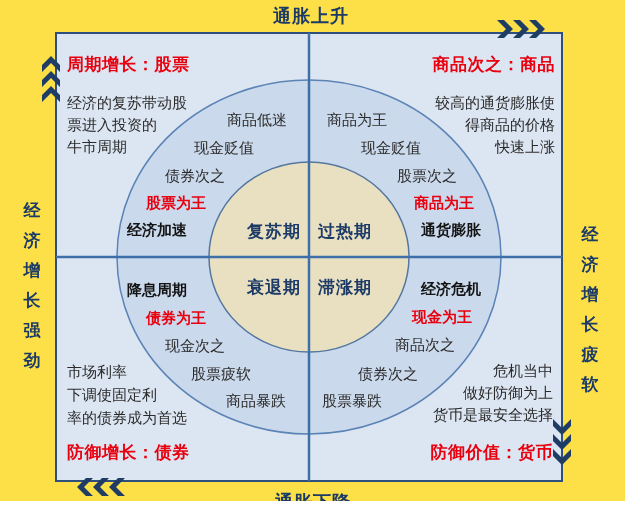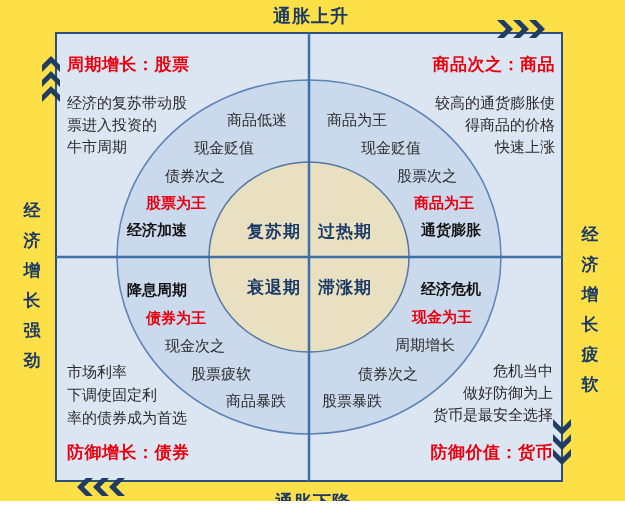--- a/index.html
+++ b/index.html
@@ -91,21 +91,21 @@
   <div class="t ritem" style="left:165px; top:337px;">现金次之</div>
   <div class="t ritem" style="left:191px; top:365px;">股票疲软</div>
   <div class="t ritem" style="left:226px; top:392px;">商品暴跌</div>
   <div class="t desc bl" style="left:67px; top:361px;">市场利率
 下调使固定利
 率的债券成为首选</div>
   <div class="t qtitle" style="left:67px; top:441px;">防御增长：债券</div>
 
   <div class="t state" style="left:421px; top:280px;">经济危机</div>
   <div class="t king" style="left:412px; top:308px;">现金为王</div>
-  <div class="t ritem" style="left:395px; top:336px;">周期增长</div>
+  <div class="t ritem" style="left:395px; top:336px;">商品次之</div>
   <div class="t ritem" style="left:358px; top:365px;">债券次之</div>
   <div class="t ritem" style="left:322px; top:392px;">股票暴跌</div>
   <div class="t desc alr" style="right:72px; top:360px;">危机当中
 做好防御为上
 货币是最安全选择</div>
   <div class="t qtitle alr" style="right:72px; top:441px;">防御价值：货币</div>
 
 </div>
 
 </body></html>

